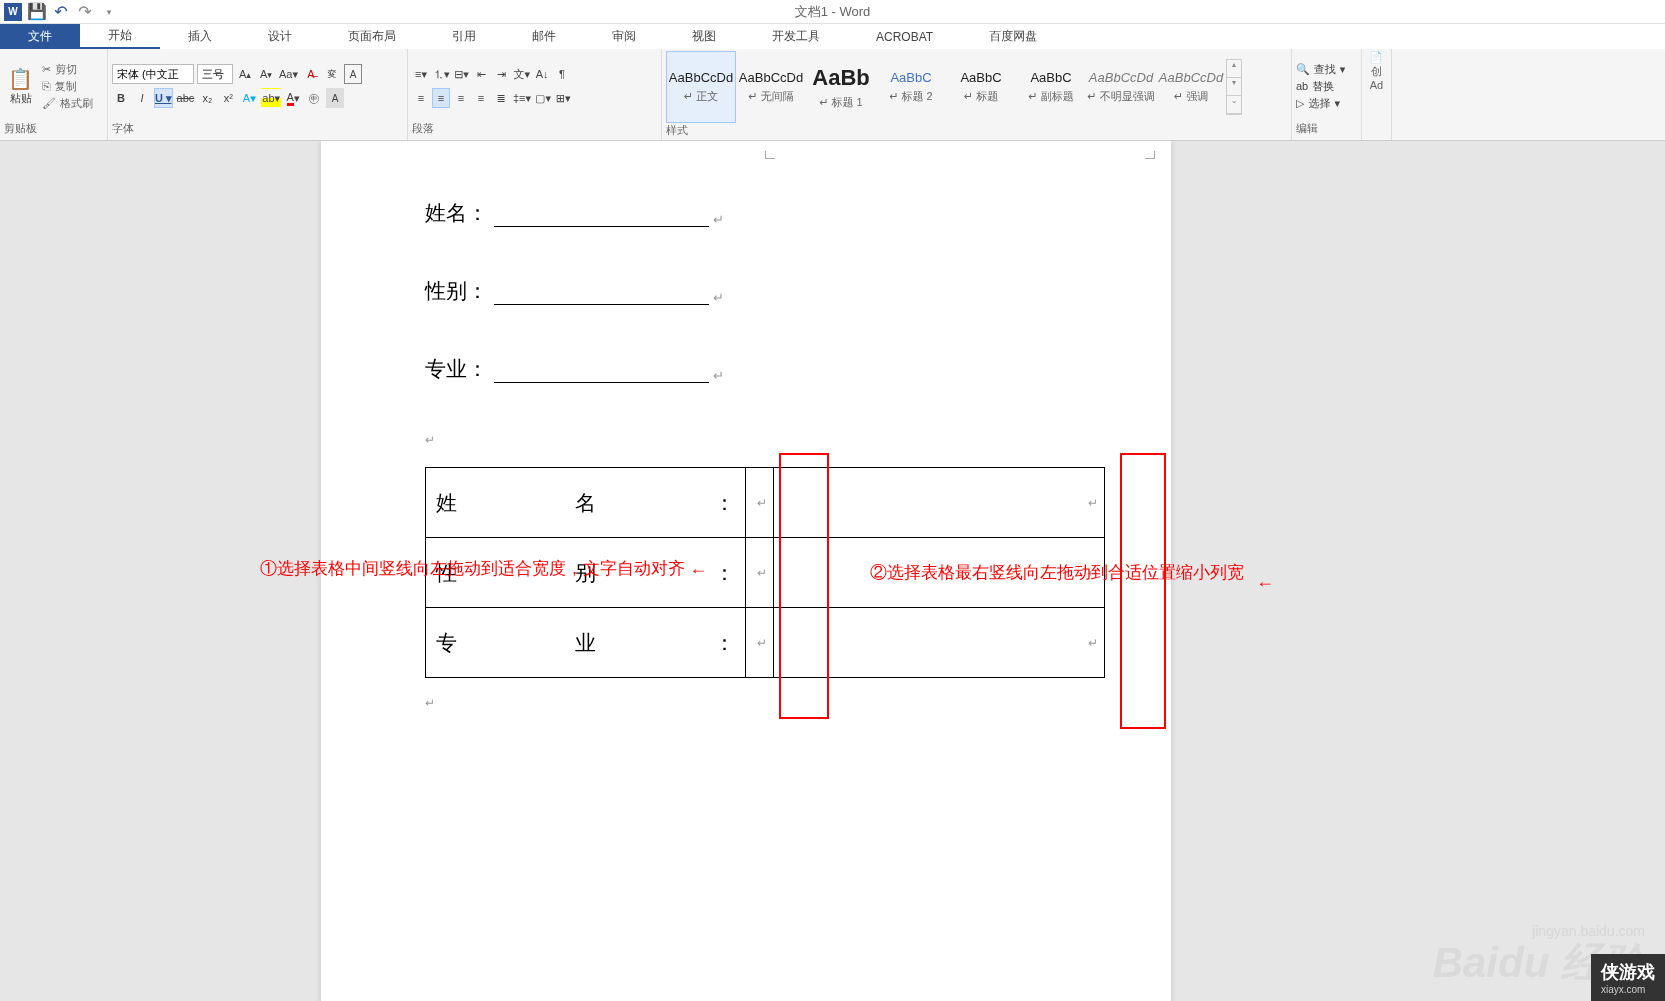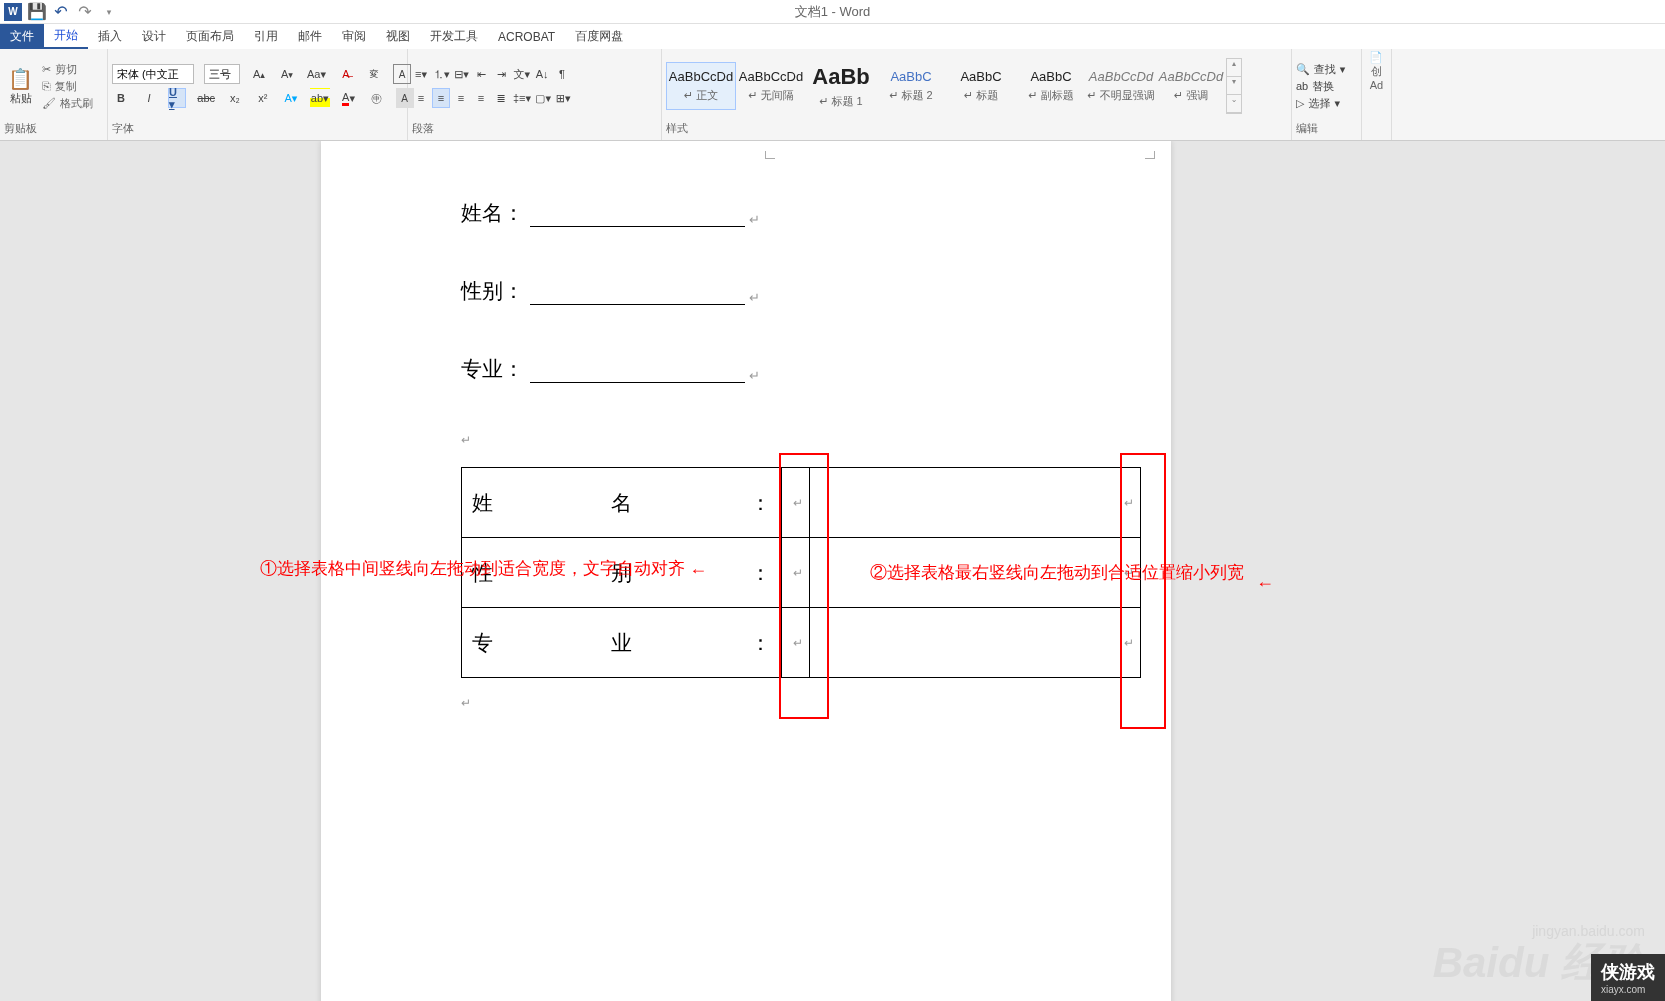--- a/index.html
+++ b/index.html
@@ -6,66 +6,66 @@
 body { background: #fff; width: 1665px; height: 1001px; overflow: hidden; position: relative; }
 
 
 .titlebar { height: 24px; background: #fff; display: flex; align-items: center; position: relative; border-bottom: 1px solid #e0e0e0; }
 .titlebar .qat { display: flex; align-items: center; gap: 6px; padding-left: 4px; }
 .titlebar .qat .ico { width: 18px; height: 18px; display: flex; align-items: center; justify-content: center; }
 .titlebar .title { position: absolute; left: 50%; transform: translateX(-50%); font-size: 13px; color: #666; }
 
 
 .tabs { height: 25px; display: flex; align-items: stretch; background: #fff; }
-.tab { padding: 0 10px; font-size: 12px; color: #444; display: flex; align-items: center; cursor: pointer; }
+.tab { padding: 0 28px; font-size: 12px; color: #444; display: flex; align-items: center; cursor: pointer; }
 .tab.file { background: #2b579a; color: #fff; }
-.tab.active { color: #1d4ed8; border-bottom: 2px solid #2b579a; font-weight: 500; }
+.tab.active { color: #404040; border-bottom: 2px solid #2b579a; font-weight: 500; }
 
 
 .ribbon { height: 92px; background: #f5f5f5; border-bottom: 1px solid #ccc; display: flex; }
 .group { border-right: 1px solid #ddd; display: flex; flex-direction: column; padding: 2px 4px; }
 .group-body { flex: 1; display: flex; align-items: center; }
 .group-label { text-align: left; font-size: 11px; color: #666; padding-bottom: 2px; position: relative; }
 
 .clip-col { display: flex; flex-direction: column; align-items: center; }
 .paste-big { width: 34px; height: 46px; display: flex; flex-direction: column; align-items: center; justify-content: center; font-size: 11px; color: #444; }
 .clip-items { display: flex; flex-direction: column; gap: 2px; font-size: 11px; color: #666; padding-left: 4px; }
 .clip-items div { display: flex; align-items: center; gap: 4px; }
 
 .font-body { display: flex; flex-direction: column; gap: 4px; }
-.font-row { display: flex; gap: 10px; }
+.font-row { display: flex; gap: 3px; }
 .font-name { width: 82px; height: 20px; border: 1px solid #bbb; background: #fff; font-size: 11px; padding: 0 4px; display: flex; align-items: center; overflow: hidden; }
 .font-size { width: 36px; height: 20px; border: 1px solid #bbb; background: #fff; font-size: 11px; padding: 0 4px; display: flex; align-items: center; }
 .btn { min-width: 18px; height: 20px; display: flex; align-items: center; justify-content: center; font-size: 11px; color: #444; cursor: pointer; }
 .btn.box { border: 1px solid transparent; }
 .btn.und { text-decoration: underline; color: #2b579a; font-weight: bold; border: 1px solid #a5c7fe; background: #d5e4f7; }
 
 .para-body { display: flex; flex-direction: column; gap: 4px; }
 .para-row { display: flex; gap: 2px; }
 .align-ctr { background: #d5e4f7; border: 1px solid #a5c7fe !important; }
 
 
 .styles-body { display: flex; align-items: center; }
-.style-card { width: 70px; height: 48px; border: 1px solid transparent; display: flex; flex-direction: column; align-items: center; justify-content: center; cursor: pointer; }
+.style-card { width: 70px; height: 72px; border: 1px solid transparent; display: flex; flex-direction: column; align-items: center; justify-content: center; cursor: pointer; }
 .style-card.sel { border-color: #a5c7fe; background: #e4effb; }
 .style-card.big .preview { font-size: 22px; font-weight: bold; }
 .style-card .preview { font-size: 13px; color: #222; }
 .style-card .preview.blue { color: #4472c4; }
 .style-card .preview.italic { font-style: italic; color: #7a7a7a; }
 .style-card .lbl { font-size: 11px; color: #666; margin-top: 4px; }
 .style-scroll { width: 16px; height: 56px; border: 1px solid #ccc; display: flex; flex-direction: column; }
 .style-scroll div { flex: 1; border-bottom: 1px solid #ccc; font-size: 8px; text-align: center; color: #888; }
 
 .edit-body { display: flex; flex-direction: column; gap: 2px; font-size: 11px; color: #444; }
 .edit-body div { display: flex; align-items: center; gap: 4px; }
 
 
 .viewport { position: absolute; top: 141px; left: 0; right: 0; bottom: 0; background: #e6e6e6; overflow: hidden; }
 .page { position: absolute; left: 321px; top: 0; width: 850px; background: #fff; min-height: 1000px; box-shadow: 0 0 6px rgba(0,0,0,0.15); }
-.page-inner { padding: 18px 130px 0 104px; margin-left: 36px; }
+.page-inner { padding: 18px 130px 0 104px; }
 .ruler-tab { position: absolute; top: 10px; left: 444px; width: 10px; height: 8px; border-left: 1px solid #aaa; border-bottom: 1px solid #aaa; }
 .ruler-tab.r2 { left: auto; right: 16px; border-left: none; border-right: 1px solid #aaa; }
 
 .field-line { font-family: SimSun, serif; font-size: 21px; color: #000; margin-bottom: 50px; display: flex; align-items: flex-end; }
 .field-line .uline { display: inline-block; border-bottom: 1.5px solid #000; width: 215px; margin-left: 6px; }
 .para-mark { font-size: 13px; color: #999; margin-left: 4px; }
 
 .tbl { border-collapse: collapse; margin-top: 20px; width: 680px; font-family: SimSun, serif; font-size: 21px; }
 .tbl td { border: 1px solid #000; height: 70px; padding: 0 10px; position: relative; }
 .tbl td.c1 { width: 320px; }

